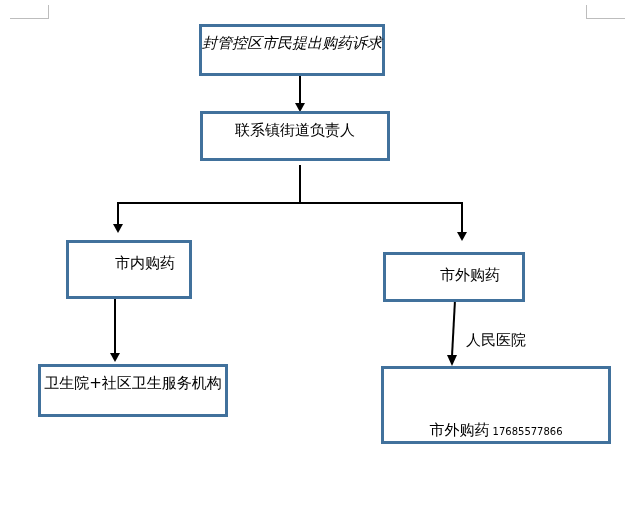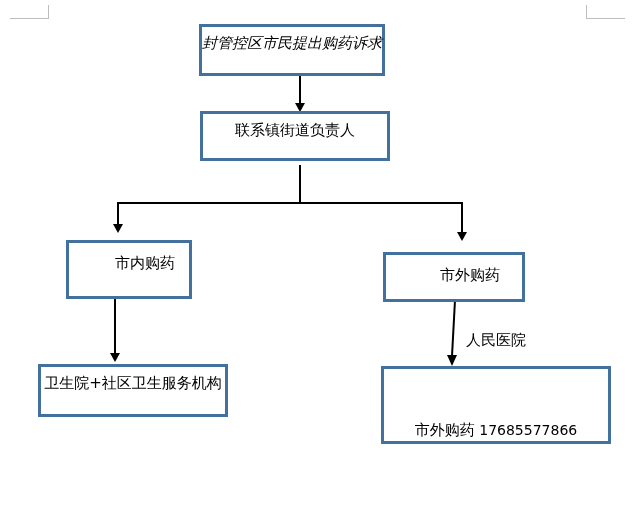--- a/index.html
+++ b/index.html
@@ -37,21 +37,21 @@
     width: 100%;
   }
   
   .node.top-text { align-items: flex-start; padding-top: 6px; }
   .node.mid-text { align-items: flex-start; padding-top: 10px; padding-left: 32px; }
   .node.multi    { align-items: flex-end; padding-top: 21px; }
 
   .node.multi .label { line-height: 1.5; }
 
   
-  .phone { font-size: 14px; letter-spacing: 0px; }
+  .phone { font-size: 10px; letter-spacing: 0px; }
 
   
   .conn {
     position: absolute;
     background: #000000;
   }
   .vline { width: 2px; }
   .hline { height: 2px; }
 
   .arrowhead {

